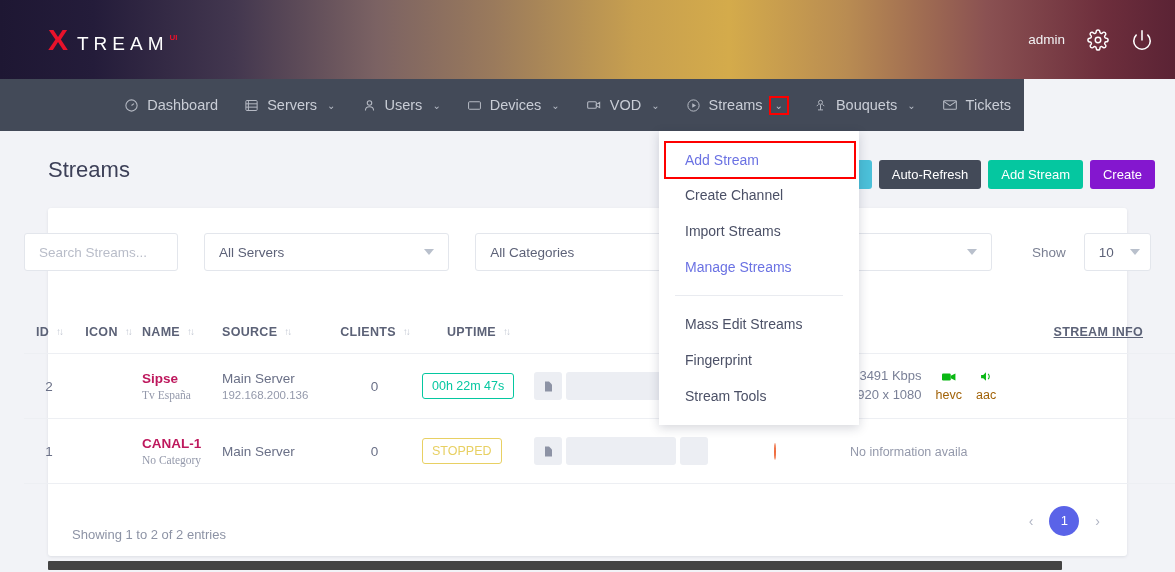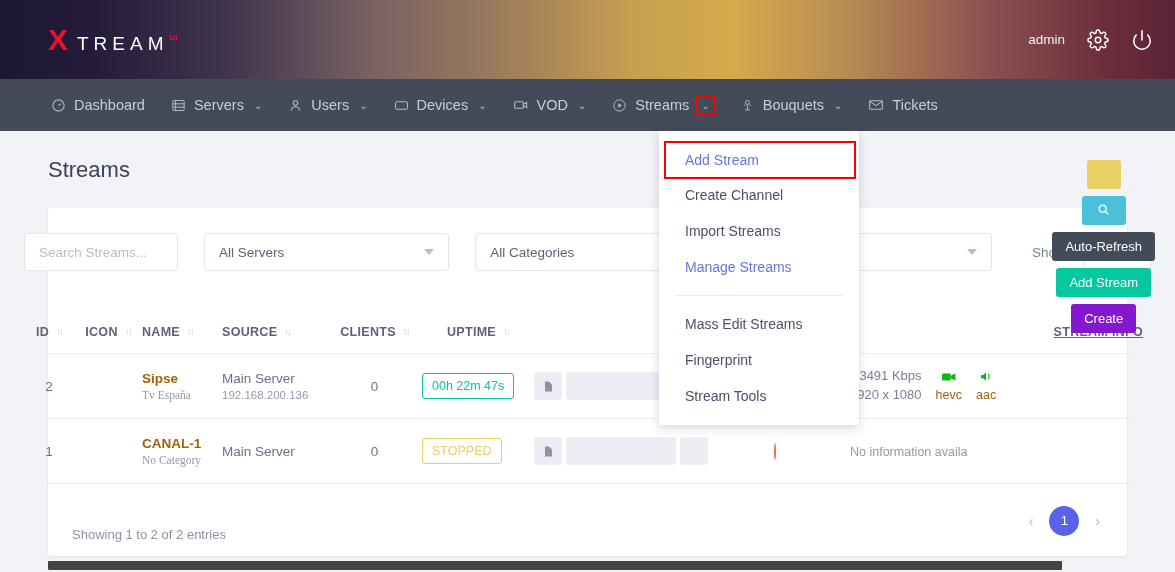--- a/index.html
+++ b/index.html
@@ -38,23 +38,23 @@
   }
   .brand-right {
     position: absolute; right: 22px; top: 0; height: 79px;
     display: flex; align-items: center; gap: 22px;
   }
   .admin-name { color: #f2f2f4; font-size: 13.5px; }
   .icon-btn { color: #ffffff; display: flex; align-items: center; cursor: pointer; }
 
   
   .navbar {
-    position: absolute; top: 79px; left: 0; width: 1175px; height: 52px;
+    position: absolute; top: 79px; left: 0; width: 1024px; height: 52px;
     background: #434a58;
-    display: flex; align-items: center;
+    display: flex; align-items: center; justify-content: flex-end;
   }
   .navitem {
     display: flex; align-items: center; gap: 8px;
     color: #c9cdd6; font-size: 14.5px; height: 52px;
     padding: 0 13px; cursor: pointer; position: relative;
   }
   .navitem .glyph { display: flex; align-items: center; opacity: .85; }
   .chev { font-size: 10px; color: #b7bcc7; margin-left: 2px; display:inline-block; }
   .chev-highlight {
     outline: 2.5px solid #fe0000;
@@ -72,21 +72,21 @@
     position: absolute; top: 208px; left: 48px;
     width: 1079px; height: 348px;
     background: #ffffff; border-radius: 3px;
     box-shadow: 0 1px 3px rgba(40,45,70,.10);
     overflow: hidden;
   }
 
   
   .toolbar-btns {
     position: absolute; top: 160px; right: 20px;
-    display: flex; align-items: center; gap: 7px; z-index: 5; flex-direction: column;
+    display: flex; align-items: center; gap: 7px; z-index: 5;
   }
   .tb {
     height: 29px; border: none; border-radius: 3px; color: #fff;
     font-size: 13px; padding: 0 13px; cursor: pointer;
     font-family: "Liberation Sans", sans-serif;
     display: flex; align-items: center; justify-content: center;
   }
   .tb-yellow { background: #e8d063; width: 34px; padding: 0; }
   .tb-cyan   { background: #4bc0d9; width: 44px; padding: 0; font-size: 12px; }
   .tb-dark   { background: #434a58; }
@@ -137,21 +137,21 @@
   .c-id     { width: 50px; text-align: center; justify-content: center; }
   .c-icon   { width: 68px; justify-content: center; }
   .c-name   { width: 80px; }
   .c-source { width: 105px; }
   .c-clients{ width: 95px; justify-content: center; text-align: center; }
   .c-uptime { width: 112px; justify-content: center; }
   .c-actions{ width: 240px; justify-content: center; }
   .c-epg    { width: 76px; justify-content: center; }
   .c-info   { width: 305px; justify-content: flex-end; padding-right: 12px; }
 
-  .name-main { font-weight: bold; color: #a16207; font-size: 13.5px; }
+  .name-main { font-weight: bold; color: #be185d; font-size: 13.5px; }
   .name-sub  { font-size: 11.5px; color: #9499ab; margin-top: 3px; font-family: Liberation Serif, serif; }
   .src-main  { color: #6a7087; font-size: 13.5px; }
   .src-sub   { font-size: 11.5px; color: #9499ab; margin-top: 3px; }
 
   .pill {
     border-radius: 3px; font-size: 12.5px; padding: 5px 9px;
     background: #fff; display: inline-block;
   }
   .pill-green  { border: 1px solid #05c7a0; color: #05c7a0; }
   .pill-yellow { border: 1px solid #e8d063; color: #e8d063; }

